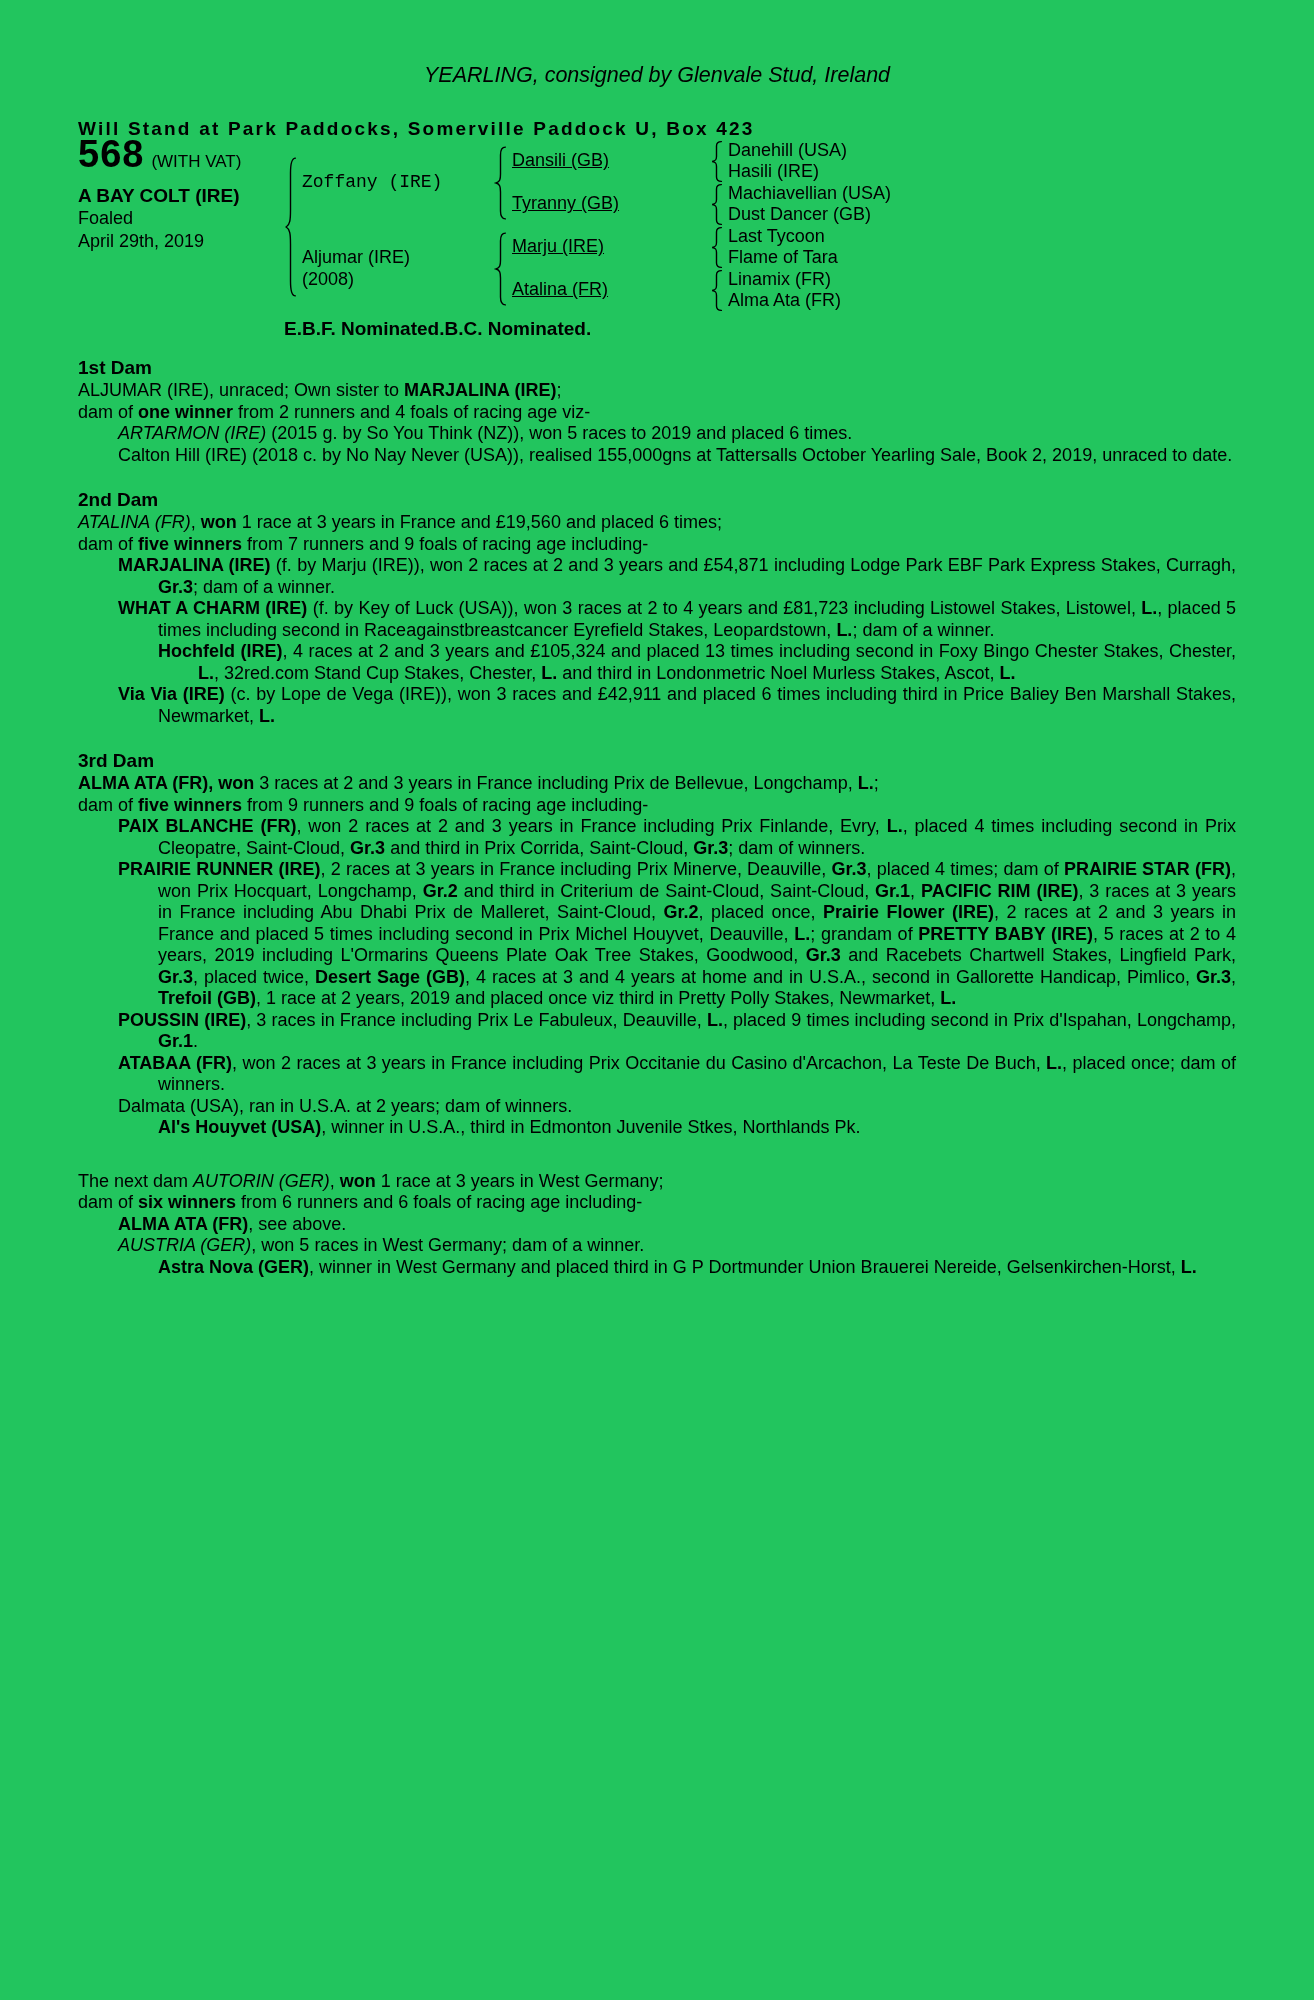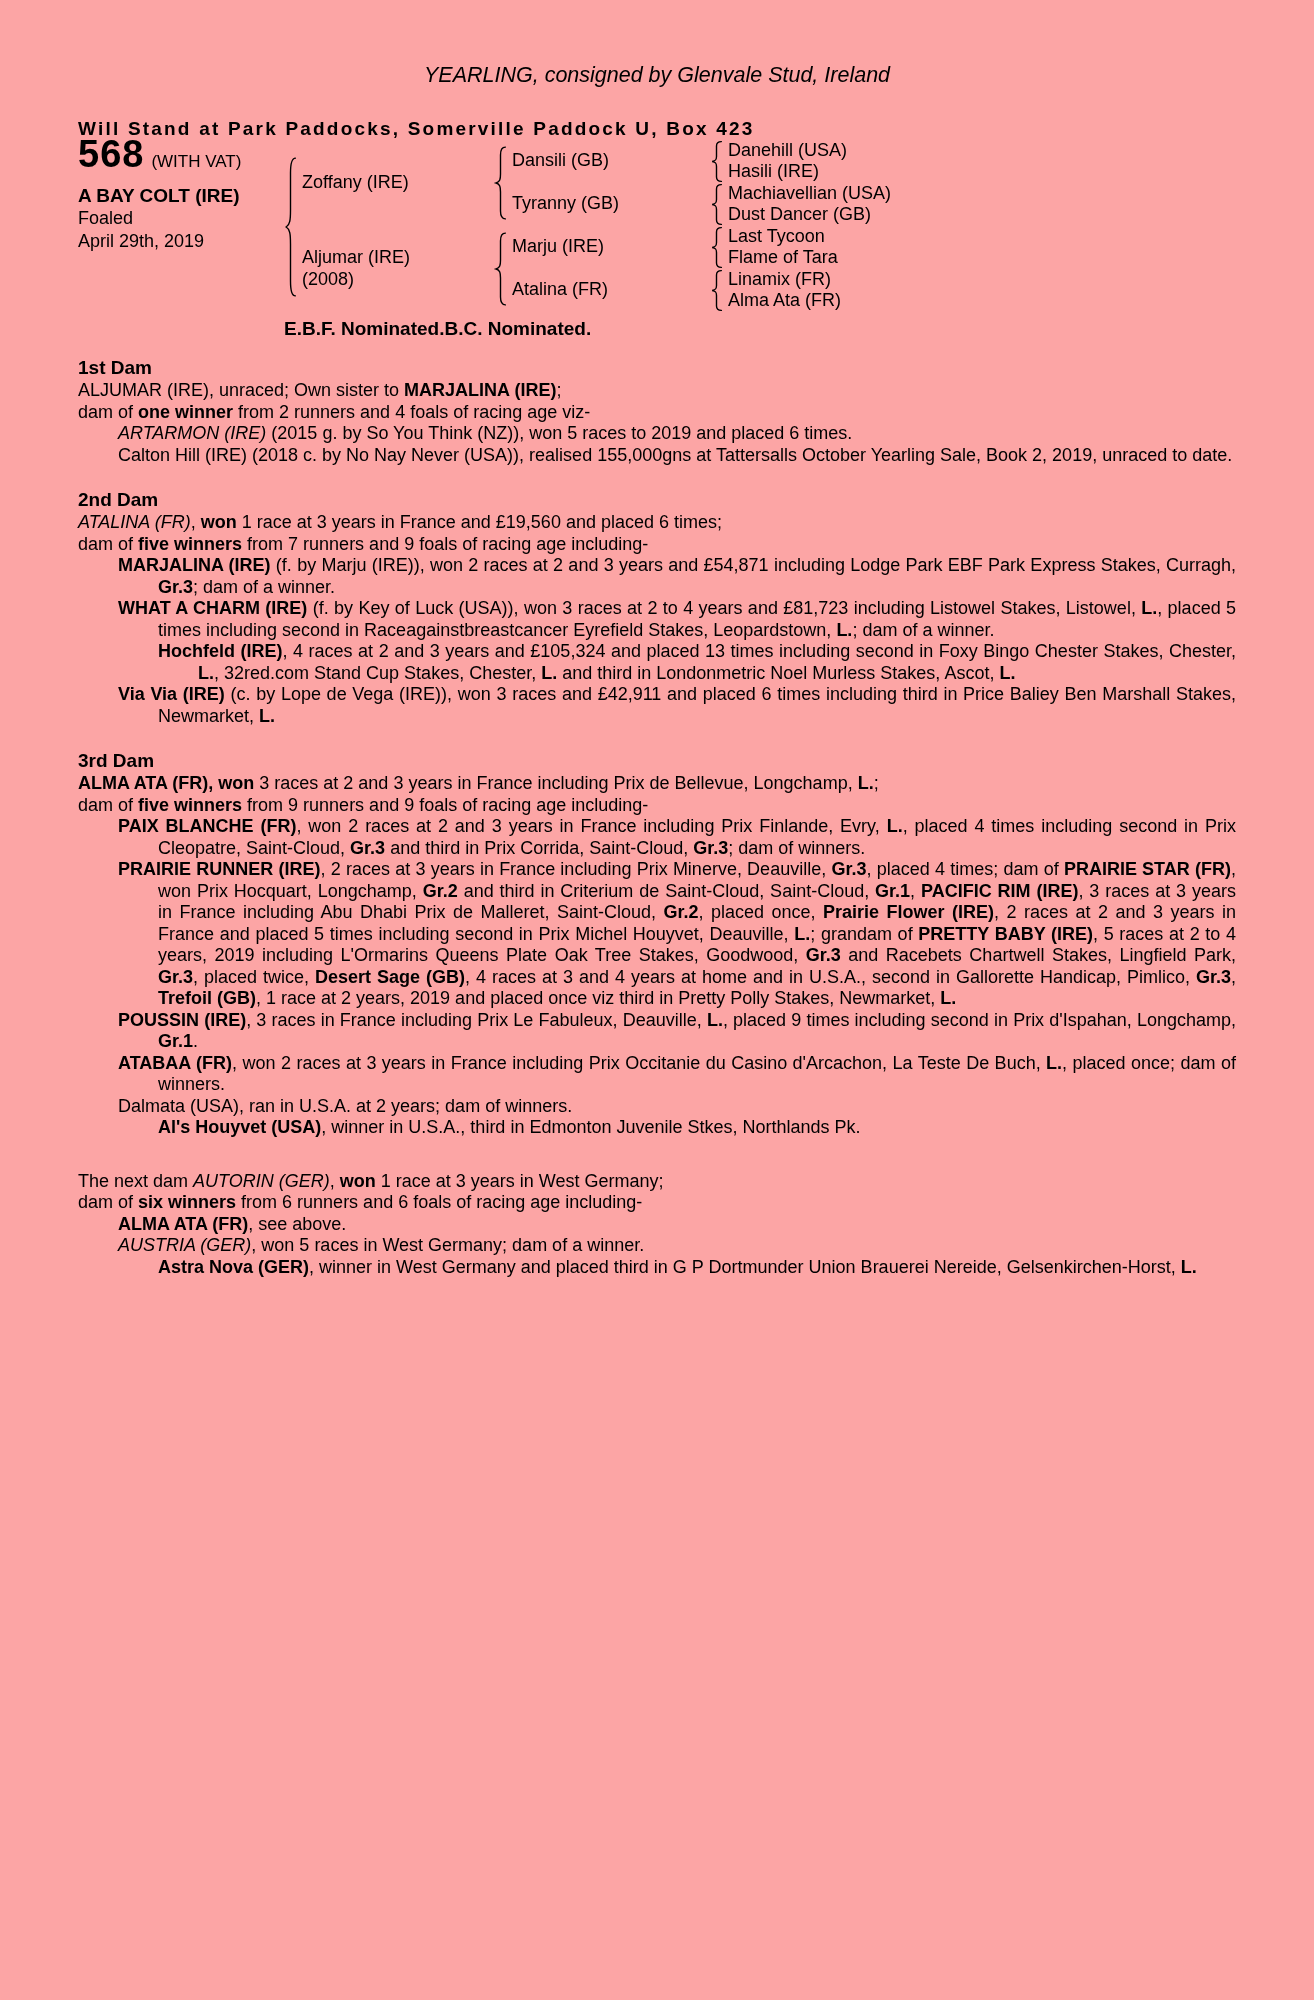--- a/index.html
+++ b/index.html
@@ -1,41 +1,41 @@
 <!DOCTYPE html>
 <html><head>
 <meta charset="utf-8">
 <style>
   * { margin: 0; padding: 0; box-sizing: border-box; }
   html, body { background: #e9e9e9; }
   .page {
-    width: 1314px; height: 2000px; margin: 0 auto; background: #fca5a5; color: #000;
+    width: 1314px; height: 2000px; margin: 0 auto; background: #22c55e; color: #000;
     font-family: "Liberation Sans", sans-serif; font-size: 18px; line-height: 21.5px;
     padding: 62px 78px 0 78px; overflow: hidden;
   }
   .title { text-align: center; font-style: italic; font-size: 21.5px; line-height: 26px; }
   .stand-line { margin-top: 30px; font-weight: bold; font-size: 19px; letter-spacing: 2.2px; }
 
   
   .pedigree-grid {
     display: grid;
     grid-template-columns: 200px 24px 186px 24px 192px 24px 1fr;
     grid-auto-rows: 21.5px;
   }
   .lot-info { grid-column: 1; grid-row: 1 / 9; padding-top: 4px; }
   .lot-number-row { display: flex; align-items: baseline; gap: 7px; }
   .lot-number { font-size: 38px; font-weight: bold; letter-spacing: 1px; }
   .lot-vat { font-size: 17px; }
   .colt-desc { font-weight: bold; font-size: 19px; margin-top: 13px; }
   .foaled, .foaled-date { font-size: 18px; line-height: 23px; }
 
   .ped-cell { display: flex; flex-direction: column; justify-content: center; font-size: 18px; }
-  .g1s { grid-column: 3; grid-row: 1 / 5; }
+  .g1s { grid-column: 3; grid-row: 1 / 5; font-family: Liberation Mono, monospace; }
   .g1d { grid-column: 3; grid-row: 5 / 9; }
-  .g2 { grid-column: 5; }
+  .g2 { grid-column: 5; text-decoration: underline; }
   .g2.r1 { grid-row: 1 / 3; } .g2.r2 { grid-row: 3 / 5; }
   .g2.r3 { grid-row: 5 / 7; } .g2.r4 { grid-row: 7 / 9; }
   .g3 { grid-column: 7; display: flex; align-items: center; }
   .g3.r1 { grid-row: 1; } .g3.r2 { grid-row: 2; } .g3.r3 { grid-row: 3; } .g3.r4 { grid-row: 4; text-align: center; }
   .g3.r5 { grid-row: 5; } .g3.r6 { grid-row: 6; } .g3.r7 { grid-row: 7; } .g3.r8 { grid-row: 8; }
 
   .brace { display: flex; }
   .brace svg { width: 13px; height: 100%; display: block; margin: 0 auto; overflow: visible; }
   .b-outer  { grid-column: 2; grid-row: 1 / 9; padding: 16px 0 14px 0; }
   .b-sire   { grid-column: 4; grid-row: 1 / 5; padding: 6px 0; }

